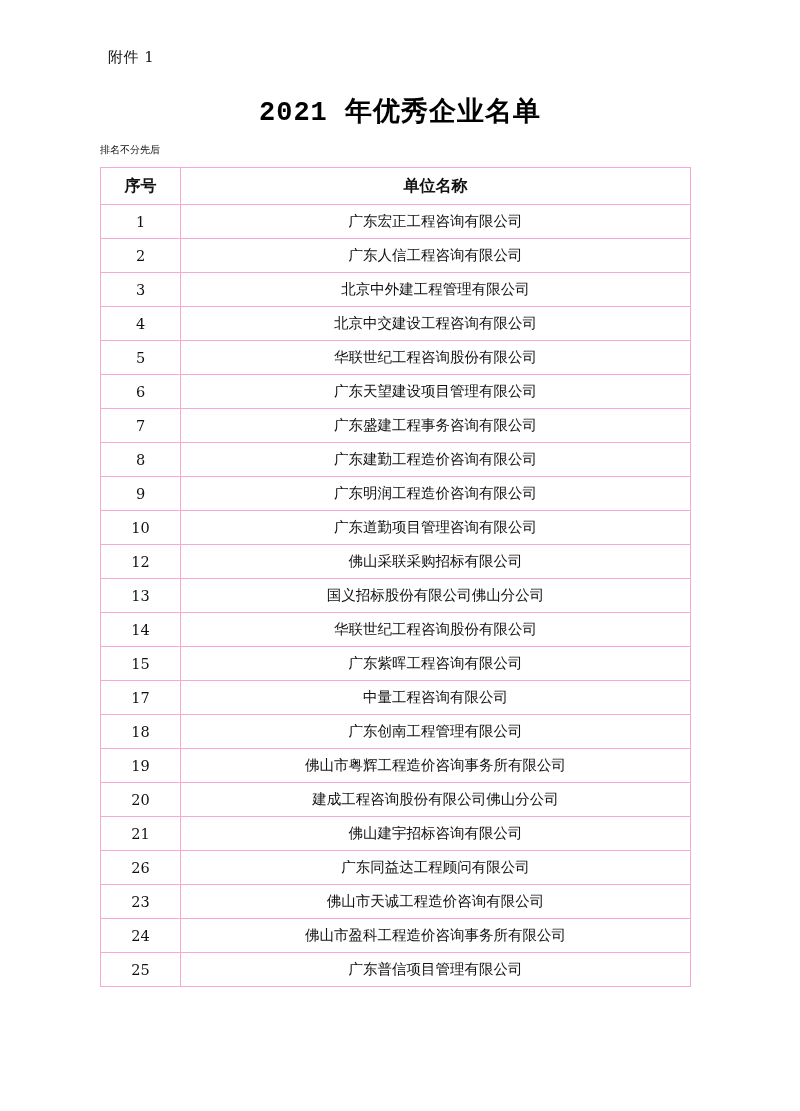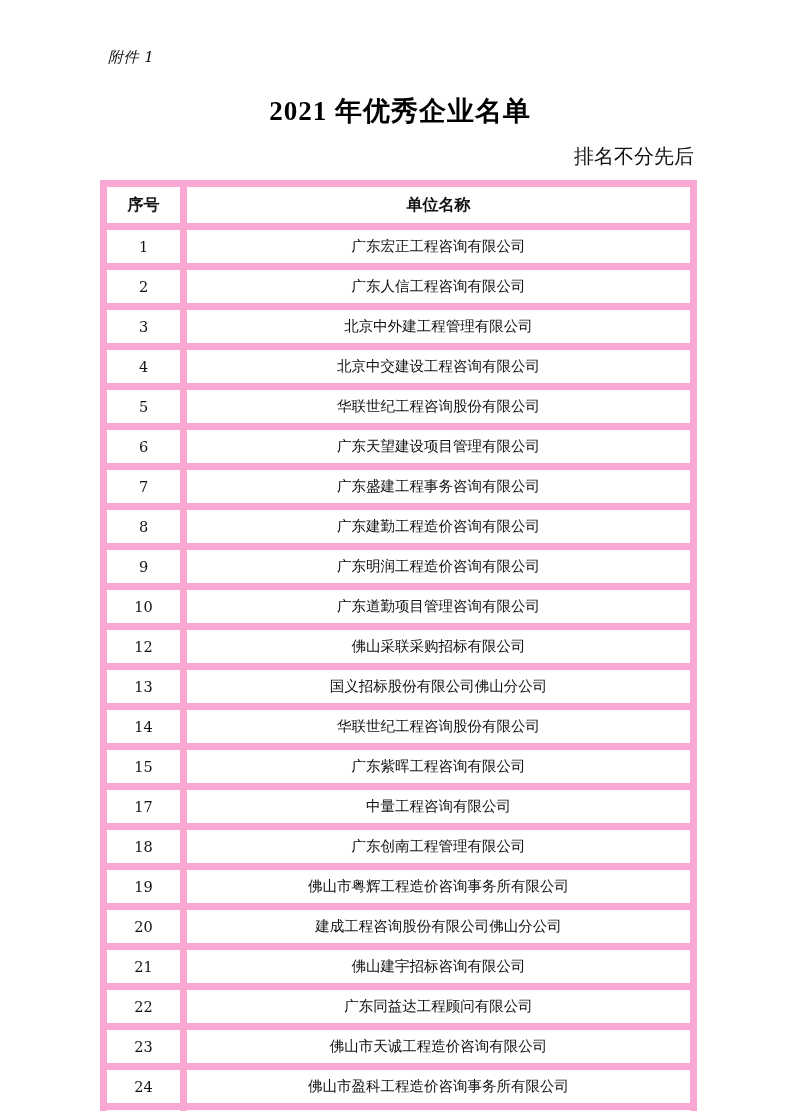--- a/index.html
+++ b/index.html
@@ -21,46 +21,44 @@
     box-sizing: border-box;
     padding: 48px 100px 0 100px;
     position: relative;
   }
   .attachment-label {
     font-size: 15px;
     letter-spacing: 0.5px;
     color: #111;
     margin: 0 0 0 8px;
     font-family: "DejaVu Serif", "Liberation Serif", serif;
-    font-style: italic;
   }
   .doc-title {
     text-align: center;
     font-size: 27px;
     font-weight: bold;
     letter-spacing: 1px;
     margin: 26px 0 9px 0;
     color: #000;
-    font-family: Liberation Serif, serif;
+    font-family: Liberation Mono, monospace;
   }
   .subnote {
-    text-align: right;
-    font-size: 20px;
+    font-size: 10px;
     margin: 14px 6px 0 0;
     color: #111;
     font-family: "DejaVu Serif", "Liberation Serif", serif;
   }
   table.list-table {
     margin-top: 10px;
     border-collapse: collapse;
     width: 590px;
     table-layout: fixed;
   }
   table.list-table td, table.list-table th {
-    border: 7px solid #f9a8d4;
+    border: 1px solid #f9a8d4;
     height: 33px;
     text-align: center;
     vertical-align: middle;
     font-size: 14.5px;
     font-family: "DejaVu Serif", "Liberation Serif", serif;
     color: #111;
     padding: 0 2px;
   }
   table.list-table th {
     font-weight: bold;
@@ -167,21 +165,21 @@
         </tr>
         <tr>
           <td class="num-cell">20</td>
           <td>建成工程咨询股份有限公司佛山分公司</td>
         </tr>
         <tr>
           <td class="num-cell">21</td>
           <td>佛山建宇招标咨询有限公司</td>
         </tr>
         <tr>
-          <td class="num-cell">22</td>
+          <td class="num-cell">26</td>
           <td>广东同益达工程顾问有限公司</td>
         </tr>
         <tr>
           <td class="num-cell">23</td>
           <td>佛山市天诚工程造价咨询有限公司</td>
         </tr>
         <tr>
           <td class="num-cell">24</td>
           <td>佛山市盈科工程造价咨询事务所有限公司</td>
         </tr>

